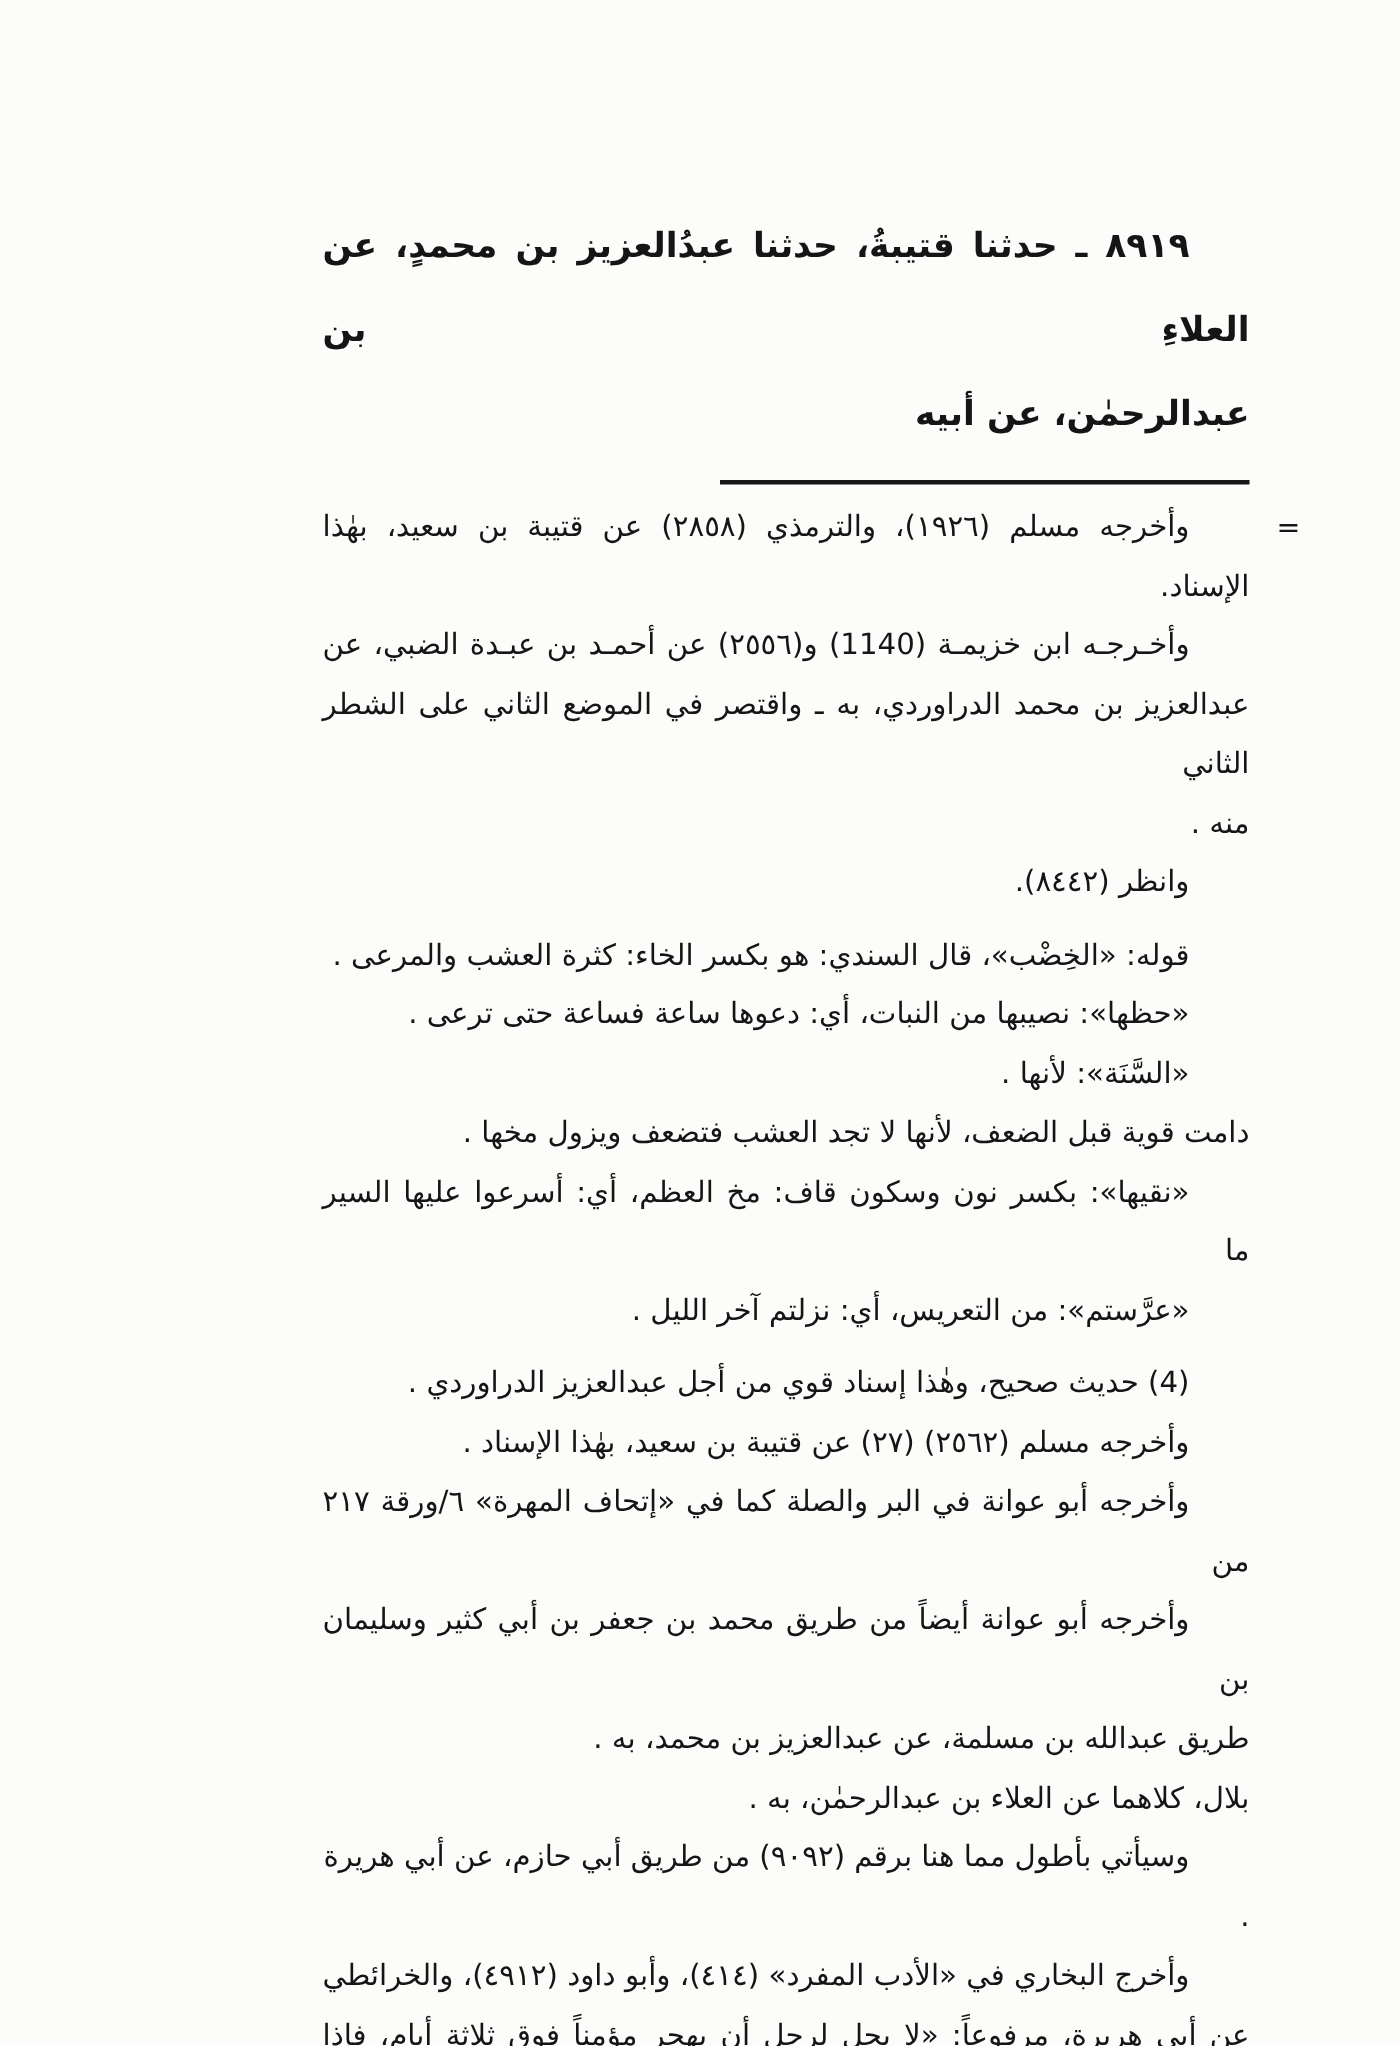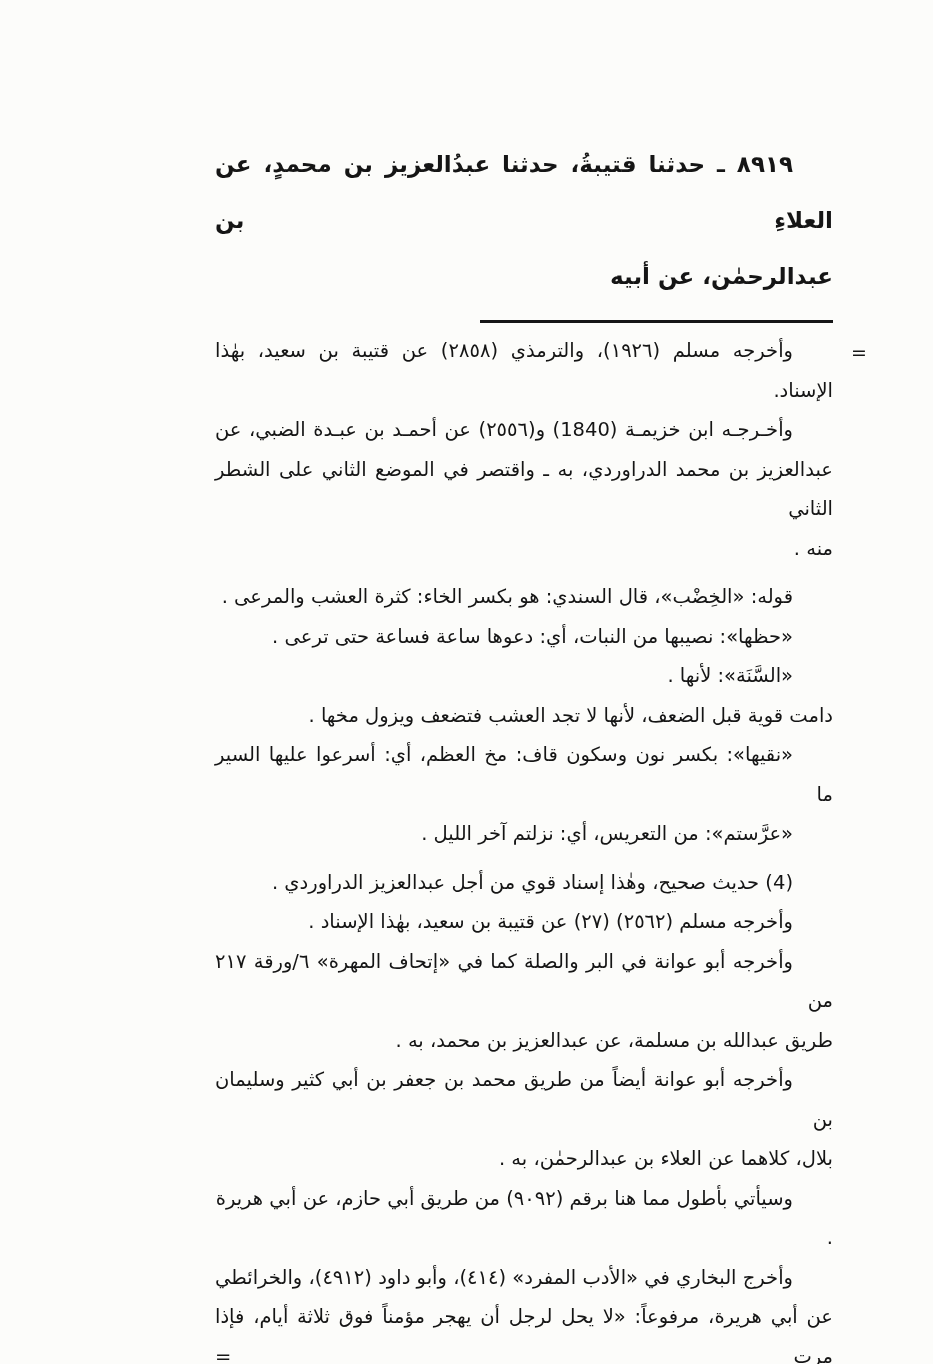--- a/index.html
+++ b/index.html
@@ -67,34 +67,35 @@
   <div class="hadith">
     <div class="line indent j">٨٩١٩ ـ حدثنا قتيبةُ، حدثنا عبدُالعزيز بن محمدٍ، عن العلاءِ بن</div>
     <div class="line">عبدالرحمٰن، عن أبيه</div>
   </div>
 
   <div class="separator"></div>
 
   <div class="footnotes">
     <span class="lead-eq">=</span>
     <div class="line indent j">وأخرجه مسلم (١٩٢٦)، والترمذي (٢٨٥٨) عن قتيبة بن سعيد، بهٰذا الإسناد.</div>
-    <div class="line indent j">وأخـرجـه ابن خزيمـة (1840) و(٢٥٥٦) عن أحمـد بن عبـدة الضبي، عن</div>
+    <div class="line indent j">وأخـرجـه ابن خزيمـة (1140) و(٢٥٥٦) عن أحمـد بن عبـدة الضبي، عن</div>
     <div class="line j">عبدالعزيز بن محمد الدراوردي، به ـ واقتصر في الموضع الثاني على الشطر الثاني</div>
     <div class="line">منه .</div>
+    <div class="line indent">وانظر (٨٤٤٢).</div>
     <div class="line indent gap">قوله: «الخِضْب»، قال السندي: هو بكسر الخاء: كثرة العشب والمرعى .</div>
     <div class="line indent">«حظها»: نصيبها من النبات، أي: دعوها ساعة فساعة حتى ترعى .</div>
     <div class="line indent">«السَّنَة»: لأنها .</div>
     <div class="line">دامت قوية قبل الضعف، لأنها لا تجد العشب فتضعف ويزول مخها .</div>
     <div class="line indent j">«نقيها»: بكسر نون وسكون قاف: مخ العظم، أي: أسرعوا عليها السير ما</div>
     <div class="line indent">«عرَّستم»: من التعريس، أي: نزلتم آخر الليل .</div>
     <div class="line indent gap">(4) حديث صحيح، وهٰذا إسناد قوي من أجل عبدالعزيز الدراوردي .</div>
     <div class="line indent">وأخرجه مسلم (٢٥٦٢) (٢٧) عن قتيبة بن سعيد، بهٰذا الإسناد .</div>
     <div class="line indent j">وأخرجه أبو عوانة في البر والصلة كما في «إتحاف المهرة» ٦/ورقة ٢١٧ من</div>
+    <div class="line indent j">وأخرجه أبو عوانة أيضاً من طريق محمد بن جعفر بن أبي كثير وسليمان بن</div>
     <div class="line">طريق عبدالله بن مسلمة، عن عبدالعزيز بن محمد، به .</div>
-    <div class="line indent j">وأخرجه أبو عوانة أيضاً من طريق محمد بن جعفر بن أبي كثير وسليمان بن</div>
     <div class="line">بلال، كلاهما عن العلاء بن عبدالرحمٰن، به .</div>
     <div class="line indent">وسيأتي بأطول مما هنا برقم (٩٠٩٢) من طريق أبي حازم، عن أبي هريرة .</div>
     <div class="line indent j">وأخرج البخاري في «الأدب المفرد» (٤١٤)، وأبو داود (٤٩١٢)، والخرائطي</div>
     <div class="line j">عن أبي هريرة، مرفوعاً: «لا يحل لرجل أن يهجر مؤمناً فوق ثلاثة أيام، فإذا مرت =</div>
   </div>
 
   <div class="page-number">٤٩١</div>
 
 </div>
 

